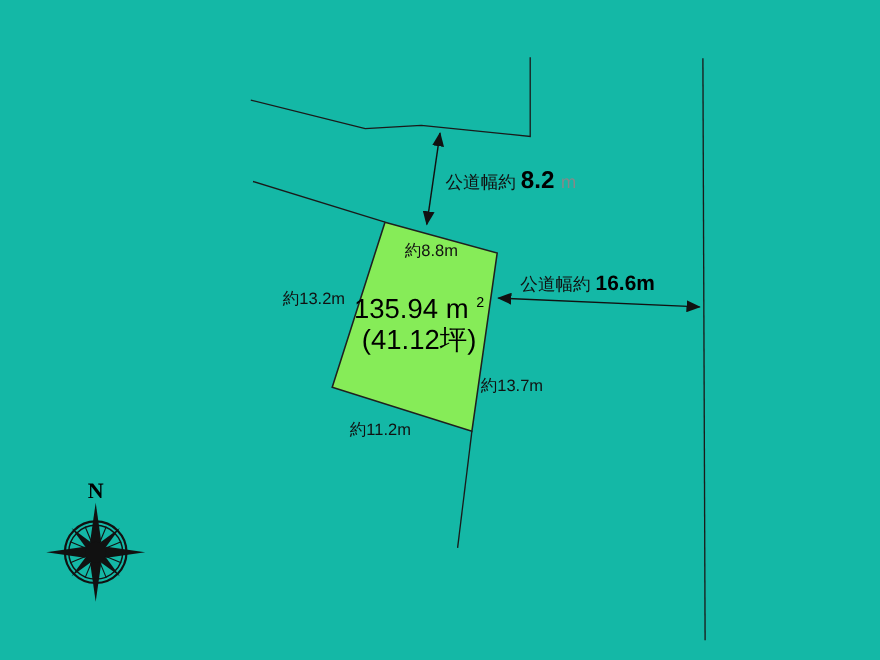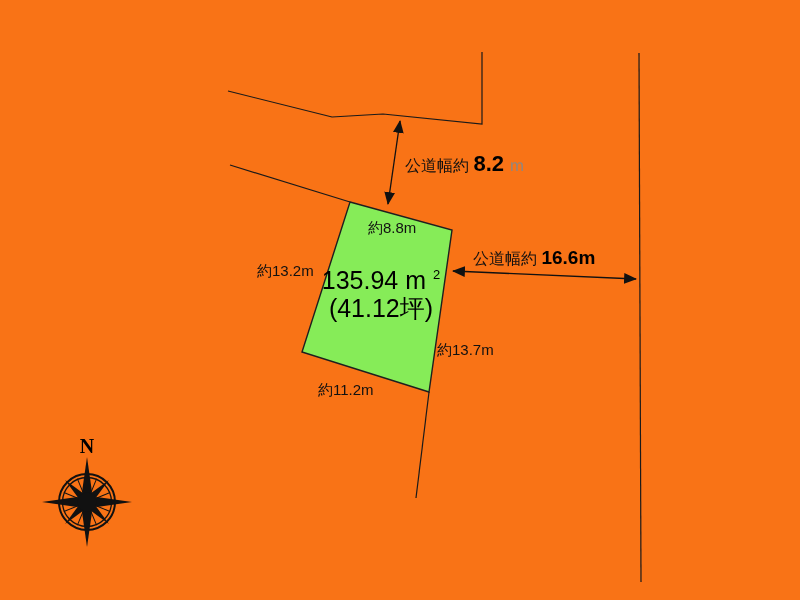--- a/index.html
+++ b/index.html
@@ -1,19 +1,19 @@
 <!DOCTYPE html>
 <html><head>
 <meta charset="utf-8">
 <style>
   html,body{margin:0;padding:0;background:#ffffff;}
   .stage{
     position:relative;
     width:800px;height:600px;
-    background:#f97316;
+    background:#14b8a6;
     font-family:"Liberation Sans", sans-serif;
     overflow:hidden;
   }
   svg{display:block;}
   .boundary{stroke:#1a1a1a;stroke-width:1.2;fill:none;}
   .parcel{stroke:#1f1f1f;stroke-width:1.4;}
   .dim-arrow{stroke:#111;stroke-width:1.3;}
   .dim-label{font-size:15px;fill:#111;}
   .area-line1{font-size:25px;fill:#000;}
   .area-sup{font-size:13px;}

